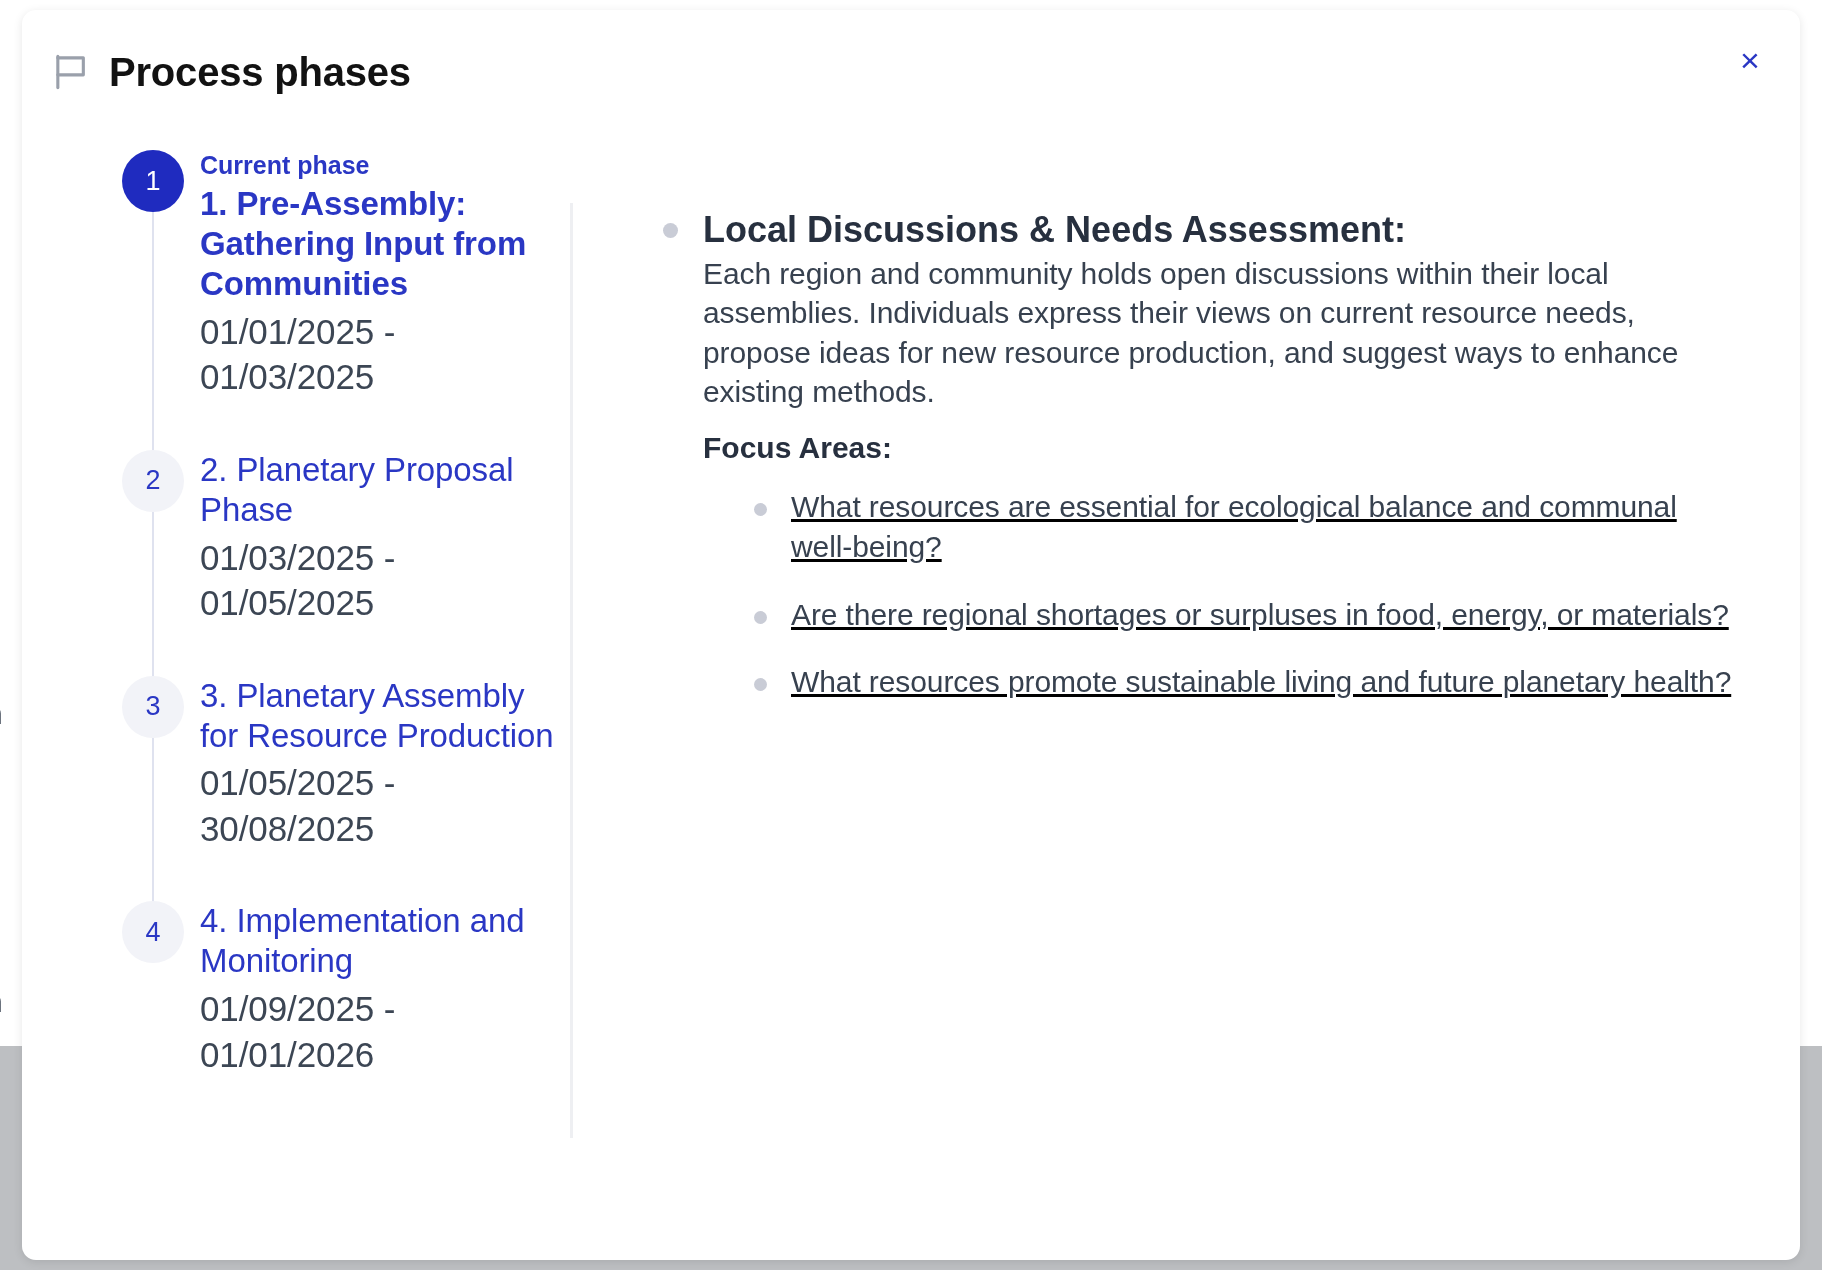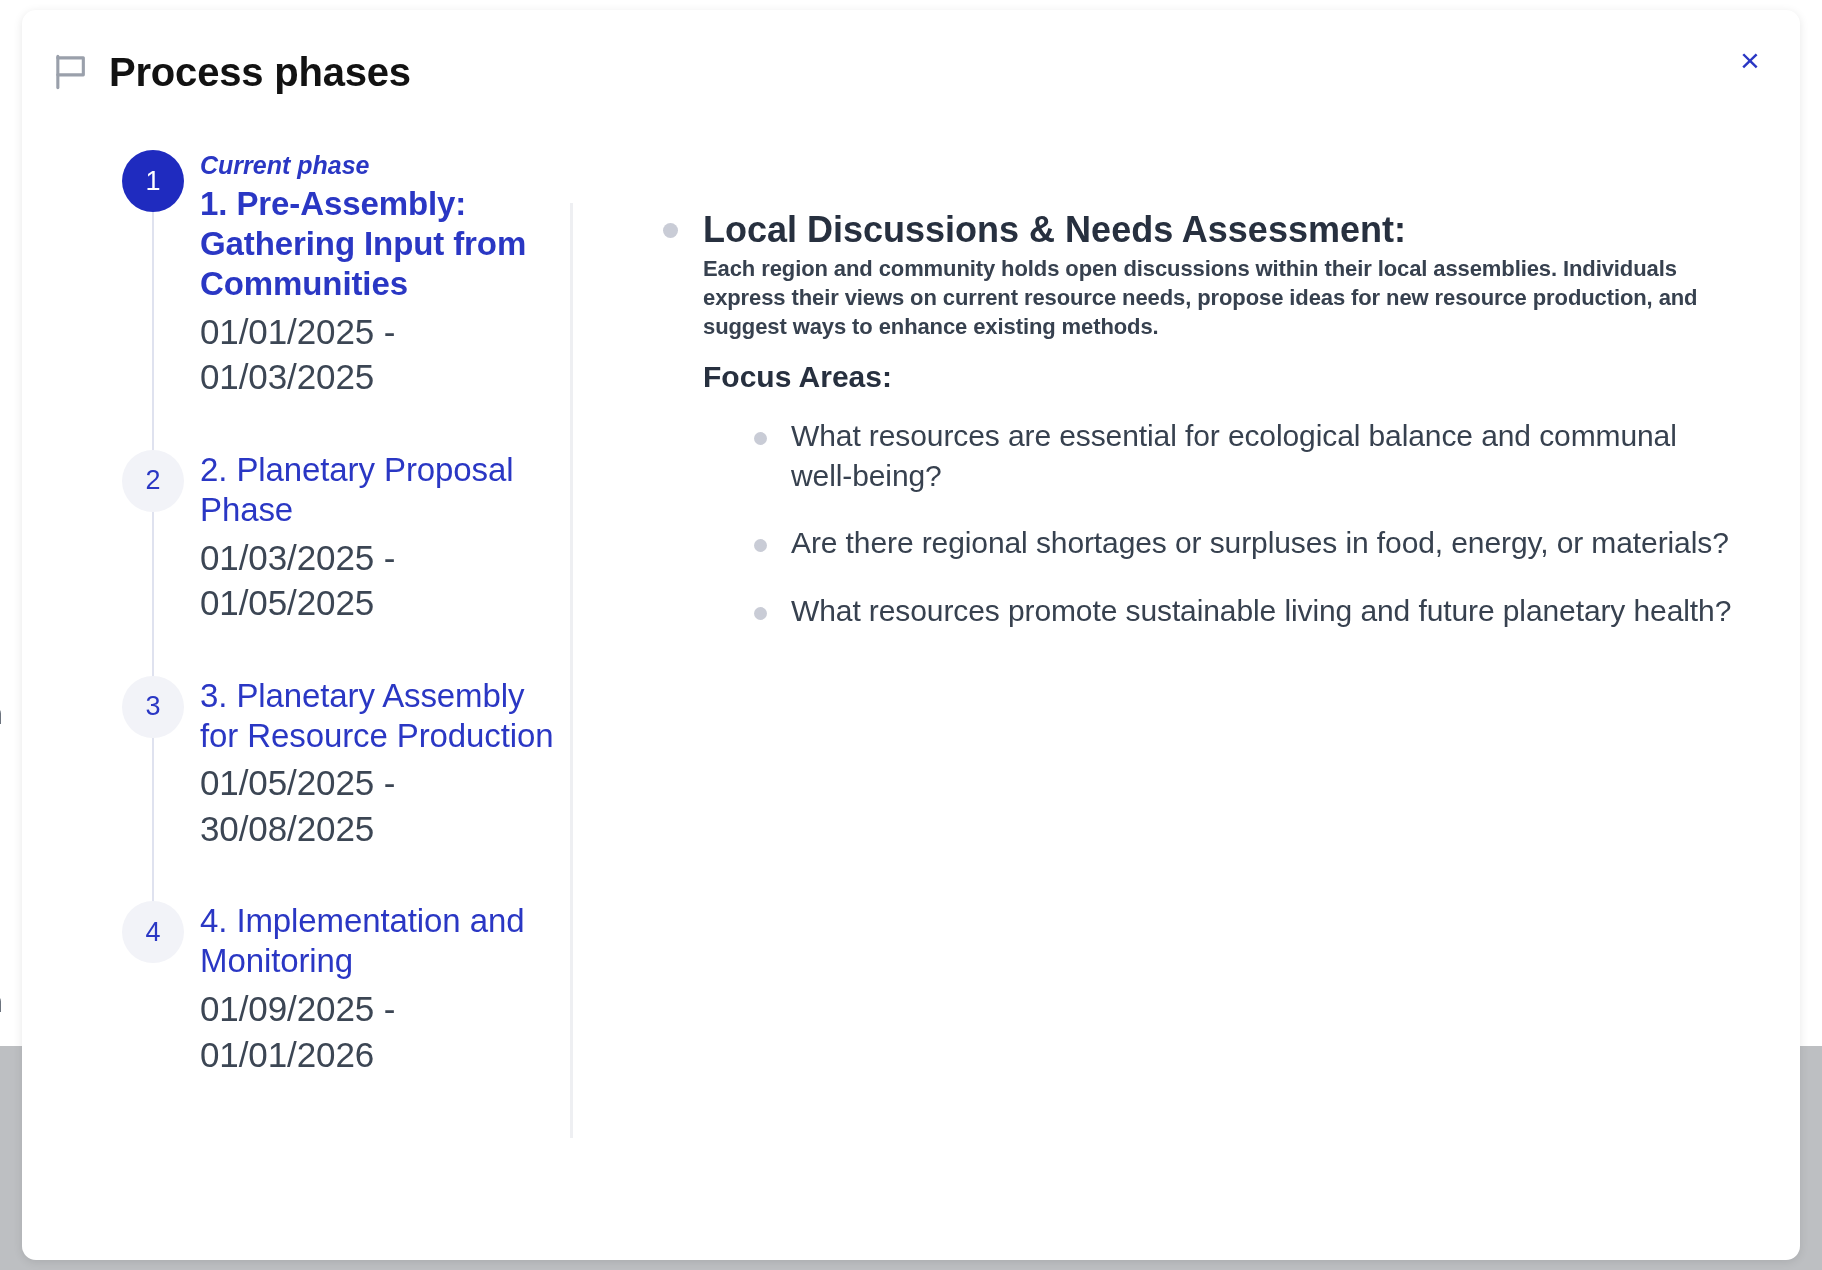--- a/index.html
+++ b/index.html
@@ -155,21 +155,20 @@
     bottom: -6px;
     width: 2px;
     background: #dfe2ef;
     z-index: 1;
   }
   .phase:last-child .phase-connector { display: none; }
 
   .current-tag {
     font-size: 25px;
     font-weight: 700;
-    font-style: italic;
     color: #2a37c4;
     line-height: 1.2;
     margin-bottom: 4px;
   }
 
   .phase-title {
     font-size: 33px;
     font-weight: 400;
     color: #2a37c4;
     line-height: 1.21;
@@ -210,38 +209,39 @@
     background: #c9ccd6;
   }
 
   .lead-strong {
     font-size: 36px;
     font-weight: 700;
     color: #27303f;
     line-height: 1.32;
   }
   .lead-body {
-    font-size: 22px;
-    font-weight: 700;
+    font-size: 30px;
+    font-weight: 400;
     color: #37414f;
     line-height: 1.32;
     letter-spacing: -0.1px;
   }
   .focus-heading {
     font-size: 30px;
     font-weight: 700;
     color: #27303f;
     line-height: 1.32;
     margin-top: 16px;
   }
 
   ul.lvl2 {
     list-style: none;
     margin: 20px 0 4px 0;
     padding: 0 0 0 45px;
+    text-decoration: underline;
   }
   ul.lvl2 > li {
     position: relative;
     padding-left: 43px;
     margin-bottom: 28px;
     font-size: 30px;
     color: #37414f;
     line-height: 1.32;
     letter-spacing: -0.1px;
   }

